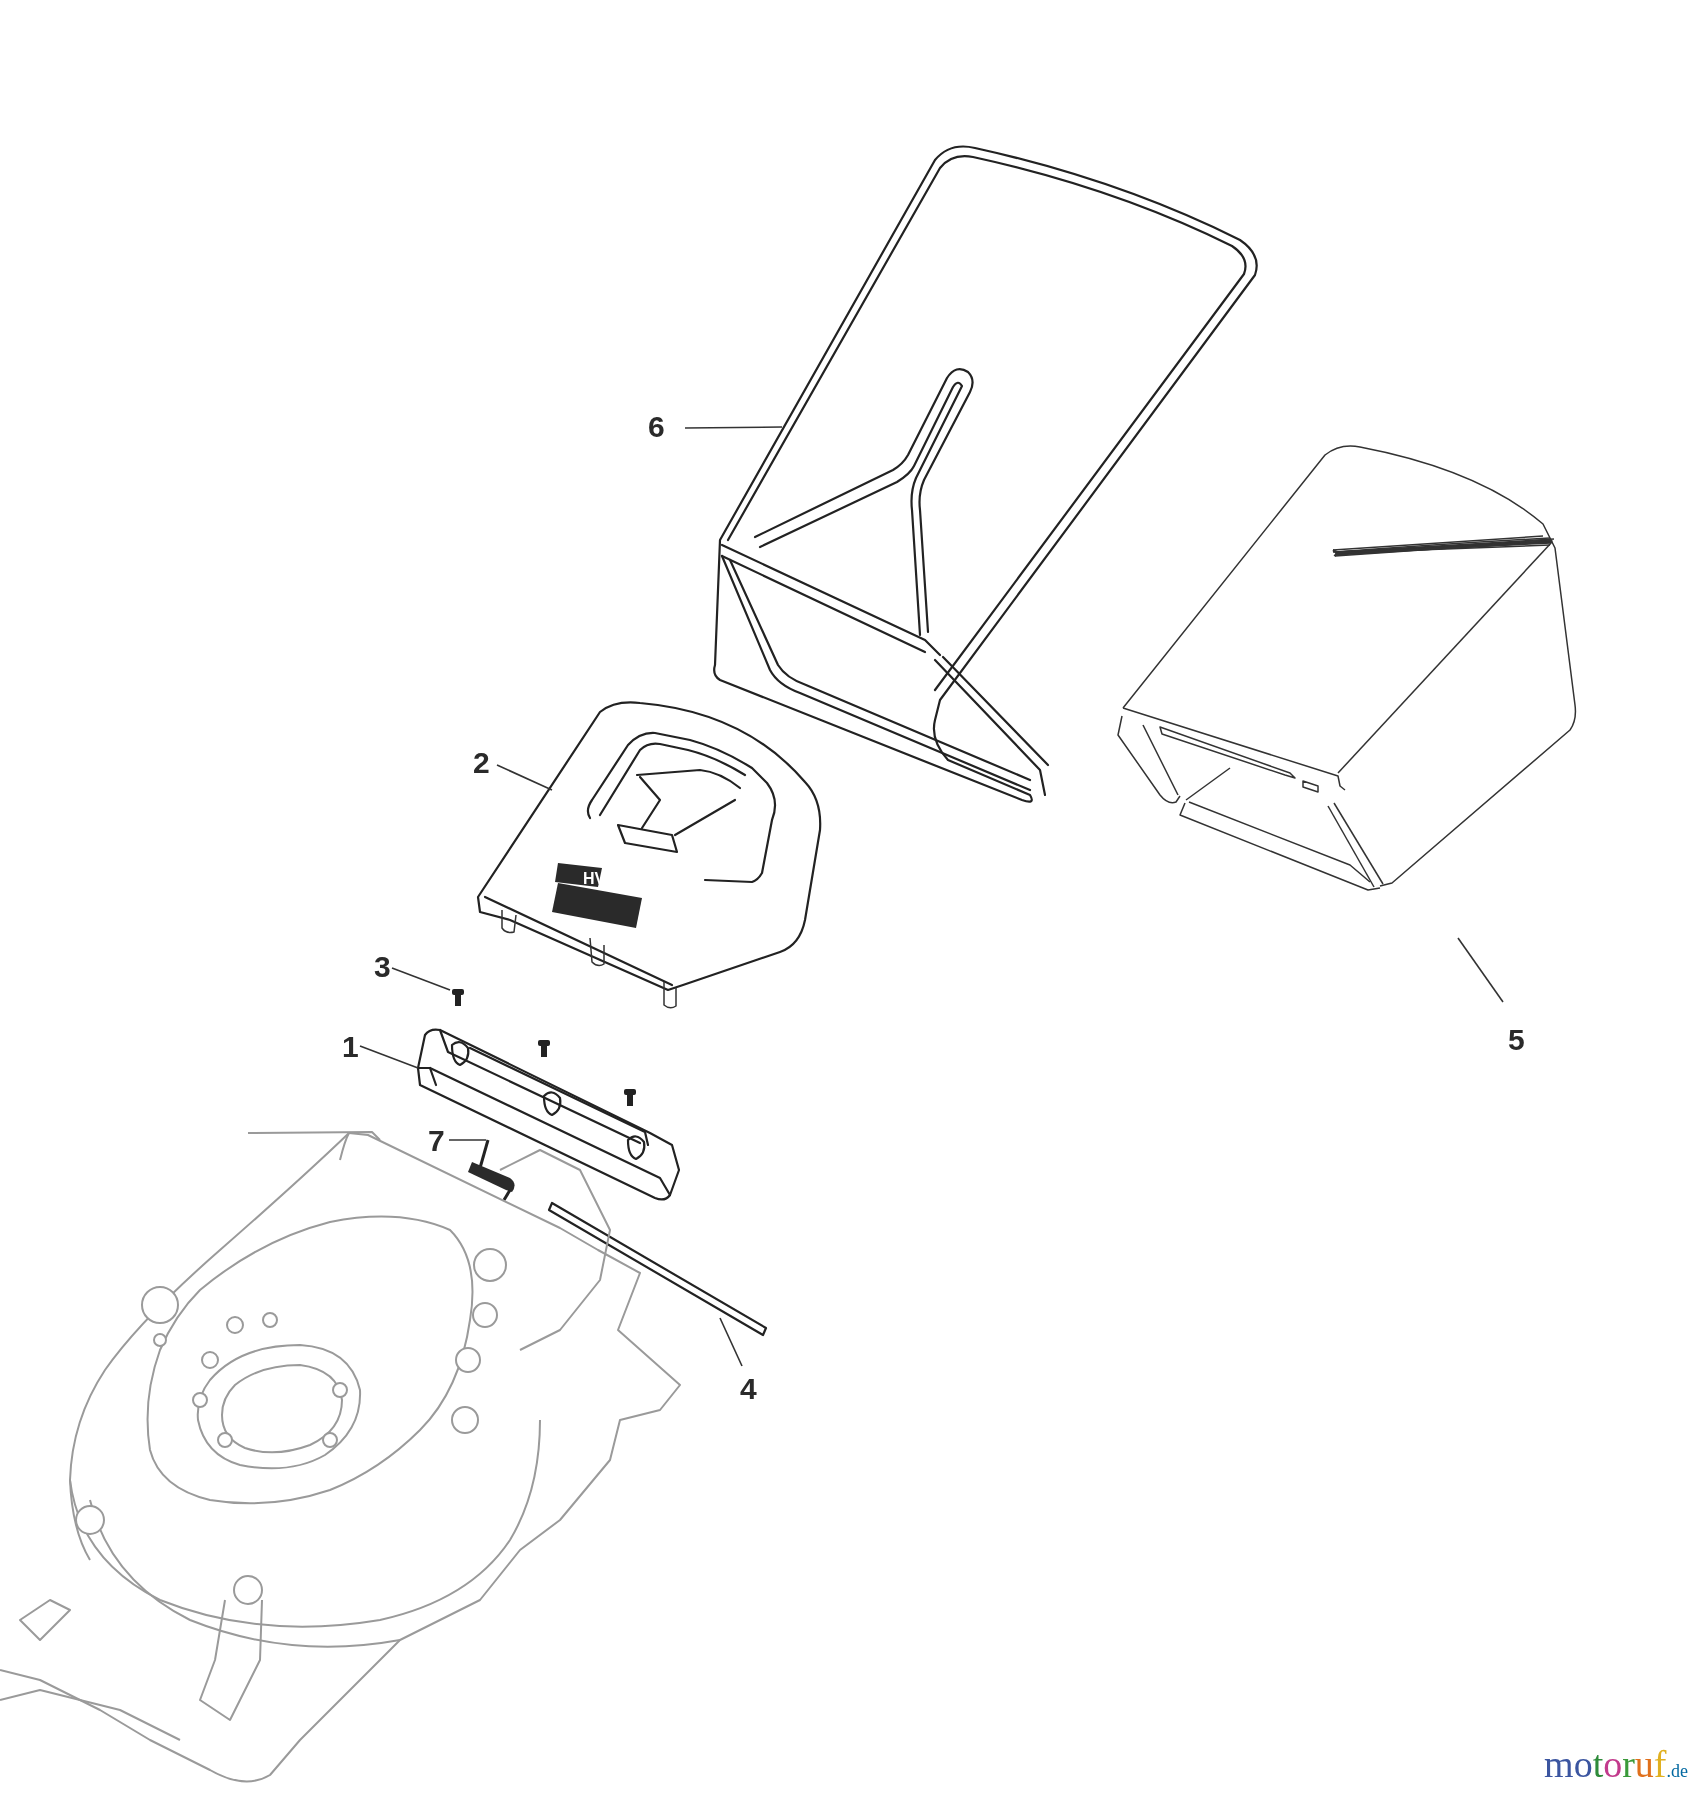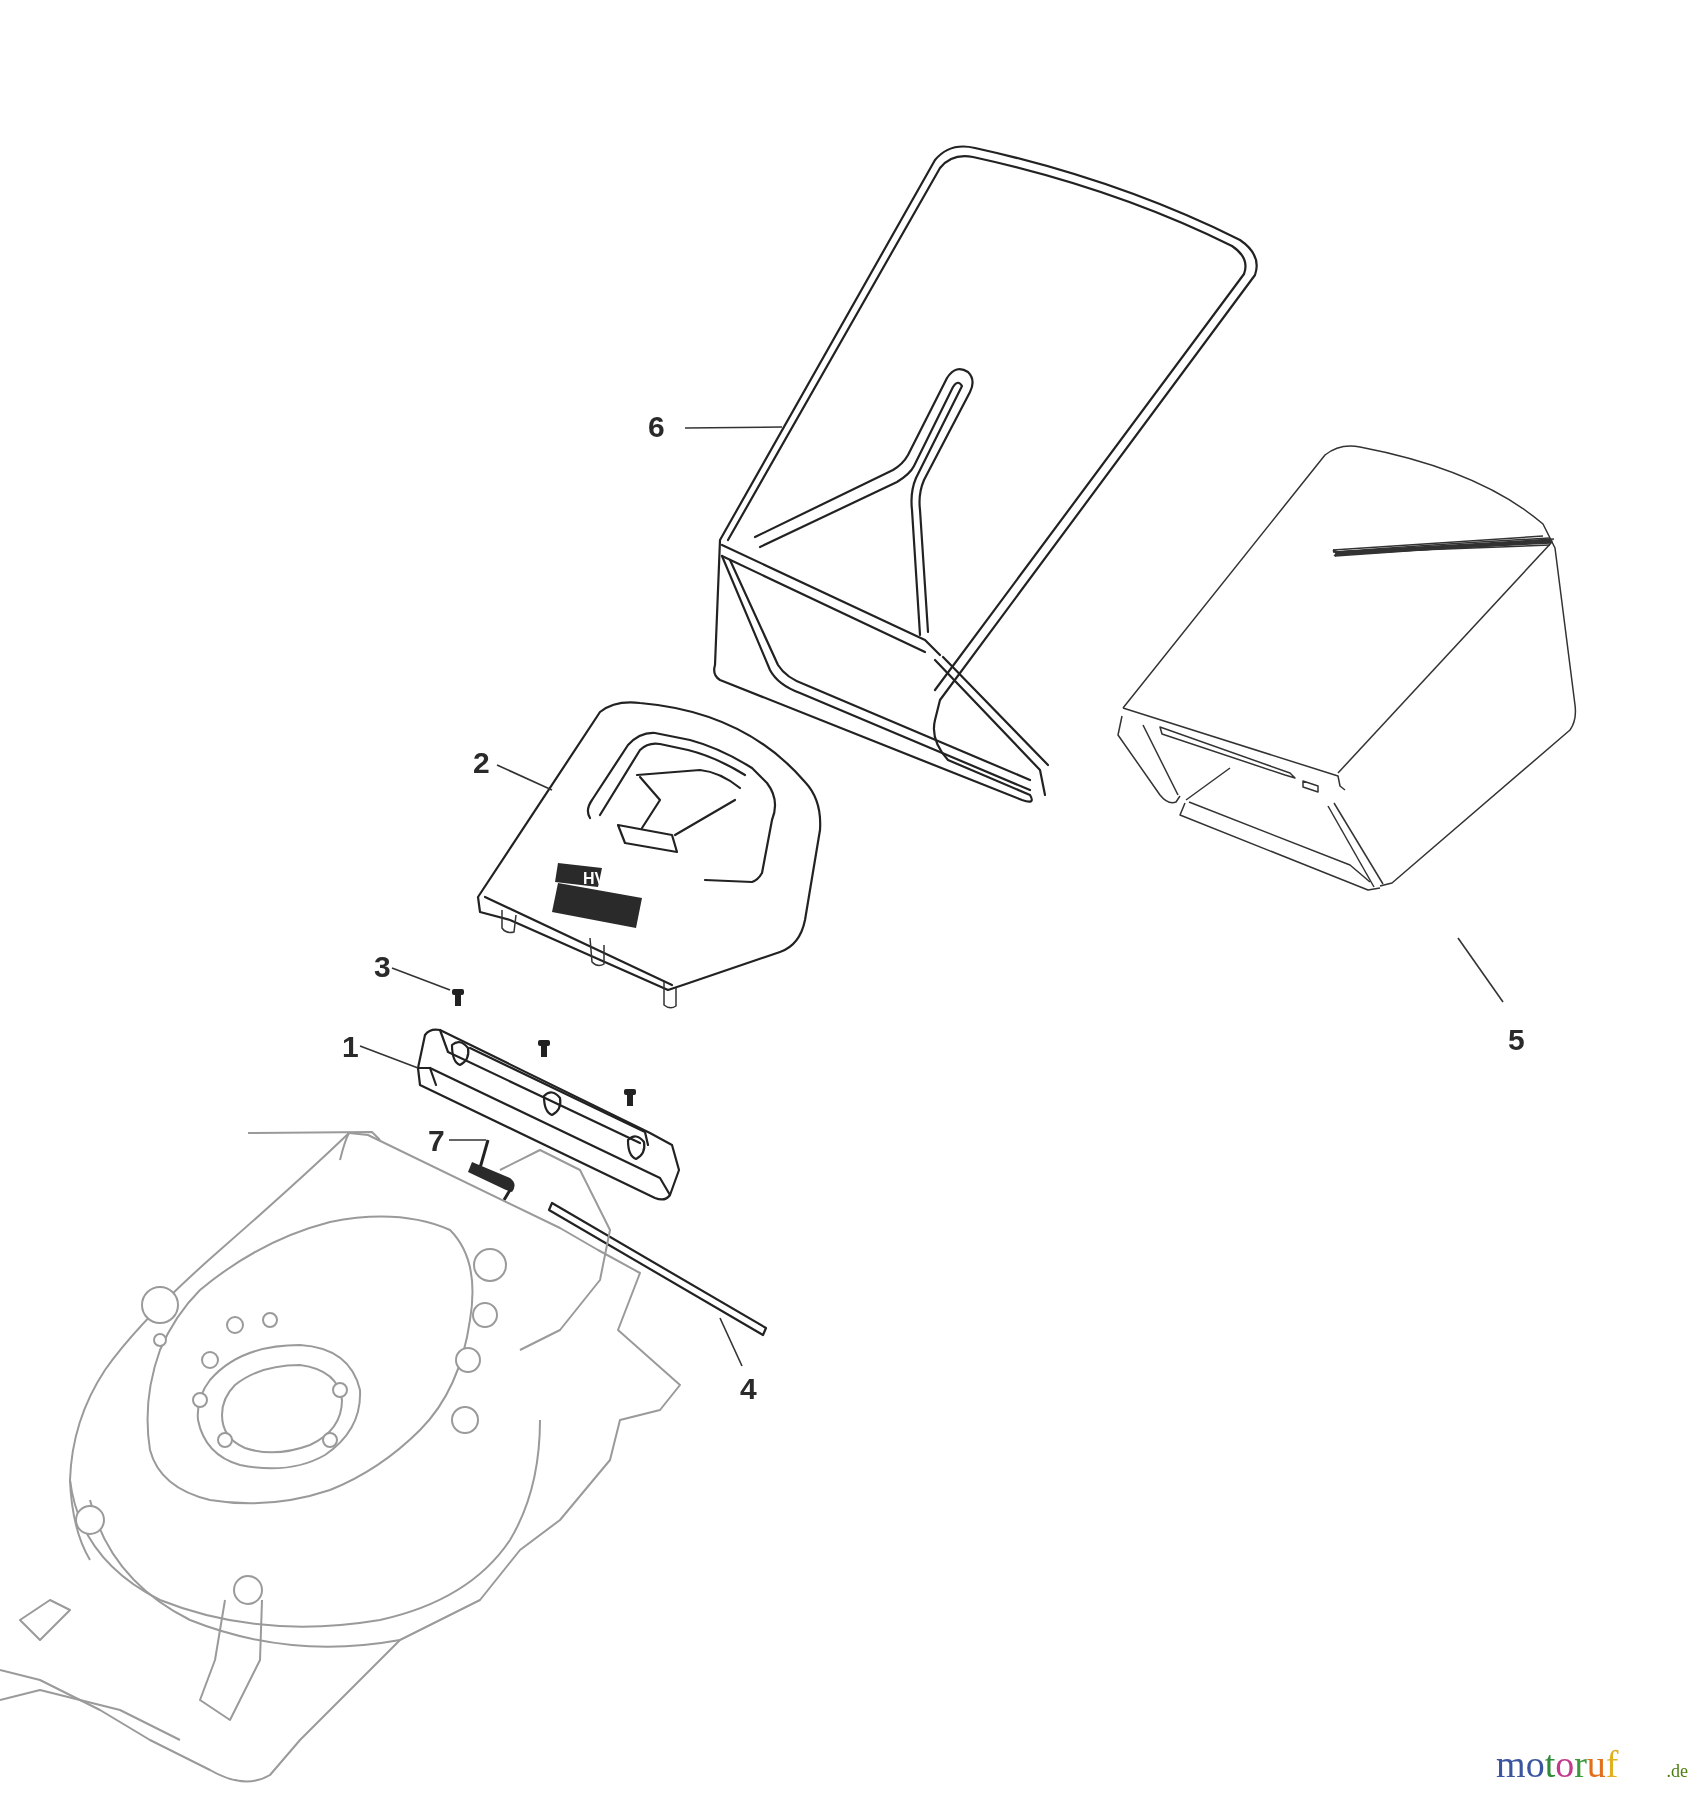--- a/index.html
+++ b/index.html
@@ -8,21 +8,21 @@
   #diagram { position:absolute; left:0; top:0; width:1696px; height:1800px; }
   .part-line { fill:none; stroke:#222; stroke-width:2.2; stroke-linejoin:round; stroke-linecap:round; }
   .part-thin { fill:none; stroke:#333; stroke-width:1.5; stroke-linejoin:round; }
   .deck-line { fill:none; stroke:#9a9a9a; stroke-width:2; stroke-linejoin:round; }
   .deck-fill { fill:#ffffff; stroke:#9a9a9a; stroke-width:2; }
   .leader { fill:none; stroke:#333; stroke-width:1.6; }
   .callout { position:absolute; font-family:"Liberation Sans", sans-serif; font-weight:bold;
              font-size:30px; color:#2a2a2a; line-height:1; }
   .watermark { position:absolute; right:8px; bottom:14px; font-family:"Liberation Serif", serif;
                font-size:38px; letter-spacing:0px; }
-  .watermark .tld { font-size:18px; color:#4d7c0f;margin-left:48px; }
+  .watermark .tld { font-size:18px; color:#0369a1; }
 </style>
 </head>
 <body>
 
 <svg id="diagram" viewBox="0 0 1696 1800" xmlns="http://www.w3.org/2000/svg">
 
   <g>
 
     <path class="part-line" d="M720 540 L935 160 Q950 142 975 148 Q1120 180 1240 240 Q1262 255 1255 275 L940 700 L935 720 Q930 740 948 760 L1030 795 Q1036 805 1022 800 L720 680 Q712 675 715 665 L720 540 Z"></path>
     <path class="part-line" d="M728 540 L940 168 Q952 153 973 157 Q1115 188 1232 246 Q1250 258 1244 274 L935 690"></path>

